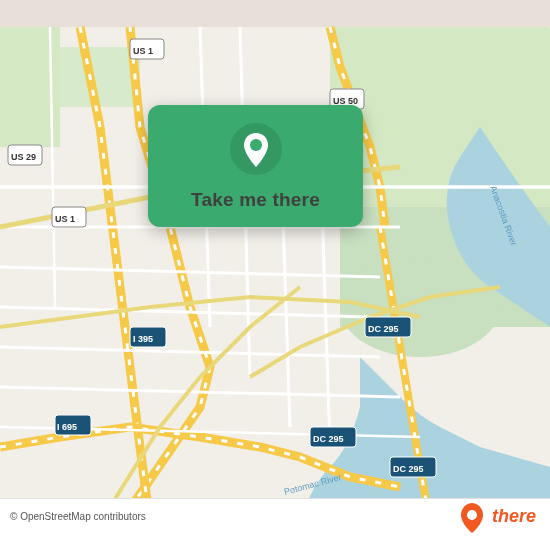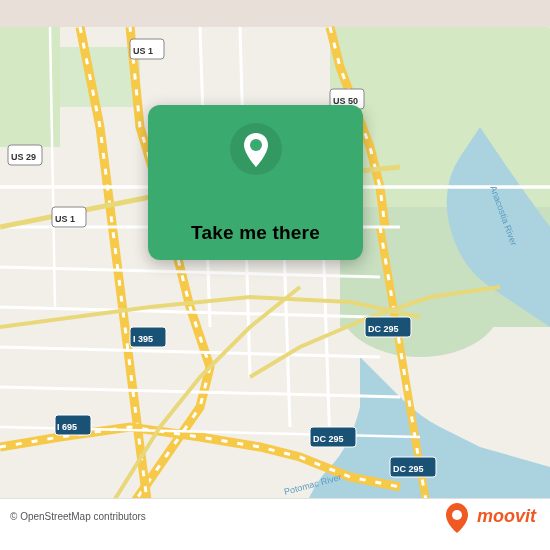--- a/index.html
+++ b/index.html
@@ -45,27 +45,26 @@
 
     .pin-icon {
       width: 52px;
       height: 52px;
       margin-bottom: 14px;
     }
 
     .take-me-there-btn {
       background: transparent;
       border: none;
-      color: #000000;
+      color: #404040;
       font-size: 19px;
       font-weight: 600;
       cursor: pointer;
       letter-spacing: 0.2px;
       padding: 0;
-      margin-top: 33px;
     }
 
     
     .bottom-bar {
       position: absolute;
       bottom: 0;
       left: 0;
       right: 0;
       background: #fff;
       height: 52px;
@@ -212,17 +211,17 @@
   <div class="bottom-bar">
     <div class="bottom-left">
       <span class="osm-credit">© OpenStreetMap contributors</span>
     </div>
 
     <div class="moovit-logo">
       <svg class="moovit-pin" viewBox="0 0 32 32" xmlns="http://www.w3.org/2000/svg">
         <path d="M16 2 C10 2 5 7.5 5 14 C5 23 16 32 16 32 C16 32 27 23 27 14 C27 7.5 22 2 16 2 Z" fill="#f05a22"></path>
         <circle cx="16" cy="14" r="5" fill="#ffffff"></circle>
       </svg>
-      <span class="moovit-text">moovit</span>
+      <span class="moovit-text">there</span>
     </div>
   </div>
 
 </div>
 
 </body></html>

